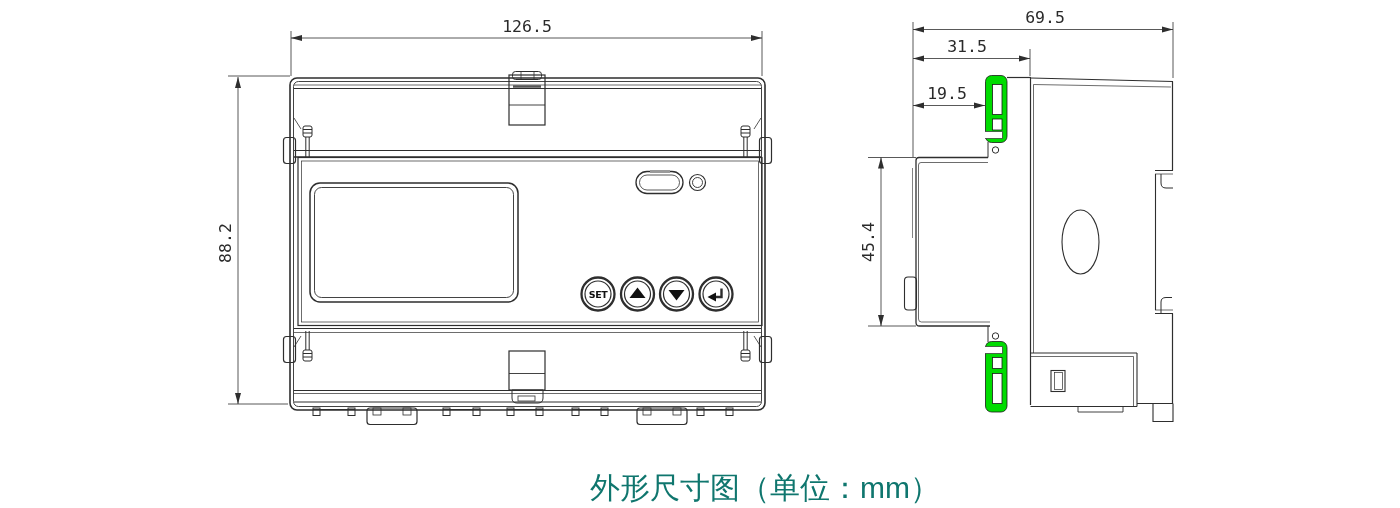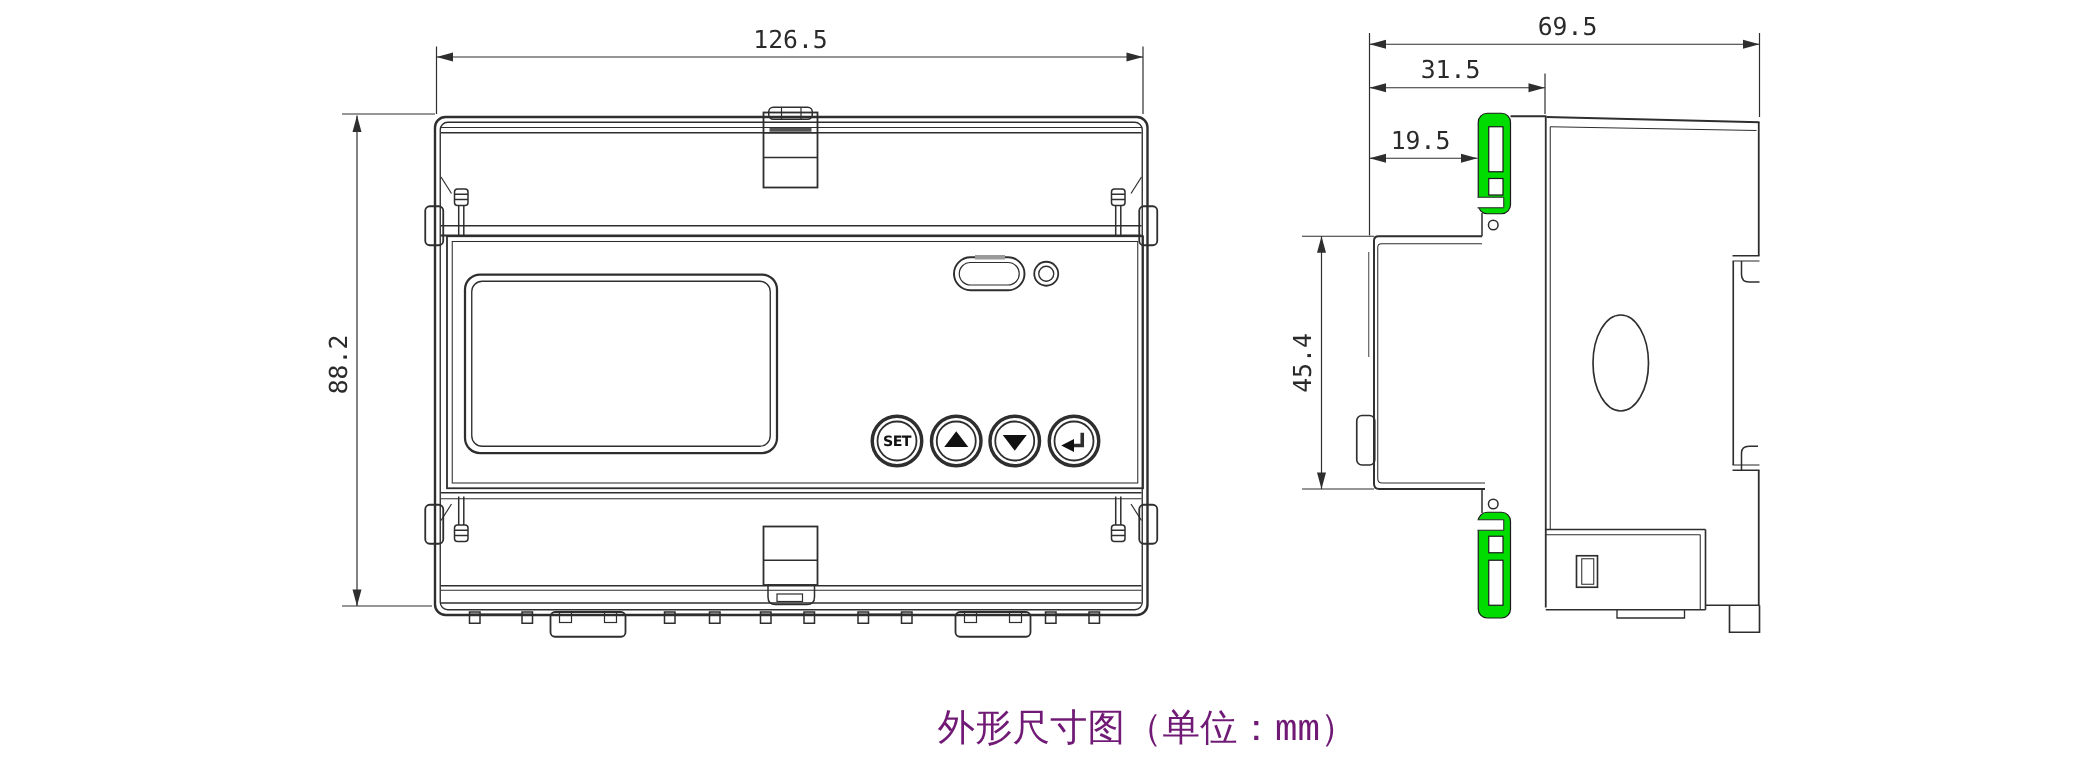--- a/index.html
+++ b/index.html
@@ -11,22 +11,22 @@
   .dimtxt{
     font-family:"DejaVu Sans Mono","Liberation Mono",monospace;
     font-size:16.5px;fill:#2a2a2a;
   }
   .settxt{
     font-family:"DejaVu Sans","Liberation Sans",sans-serif;
     font-size:9.5px;font-weight:bold;fill:#111;letter-spacing:-0.4px;
   }
   .caption{
     position:absolute;left:465px;top:468px;width:600px;text-align:center;
-    font-family:Liberation Mono, monospace;
-    font-size:25px;color:#701a75;white-space:nowrap;
+    font-family:Liberation Sans, sans-serif;
+    font-size:30px;color:#0f766e;white-space:nowrap;
   }
 </style>
 </head>
 <body>
 
 <div class="canvas">
 <svg width="1400" height="508" viewBox="0 0 1400 508">
   <g stroke="#2e2e2e" fill="none" stroke-linecap="butt">
 
     <g>

